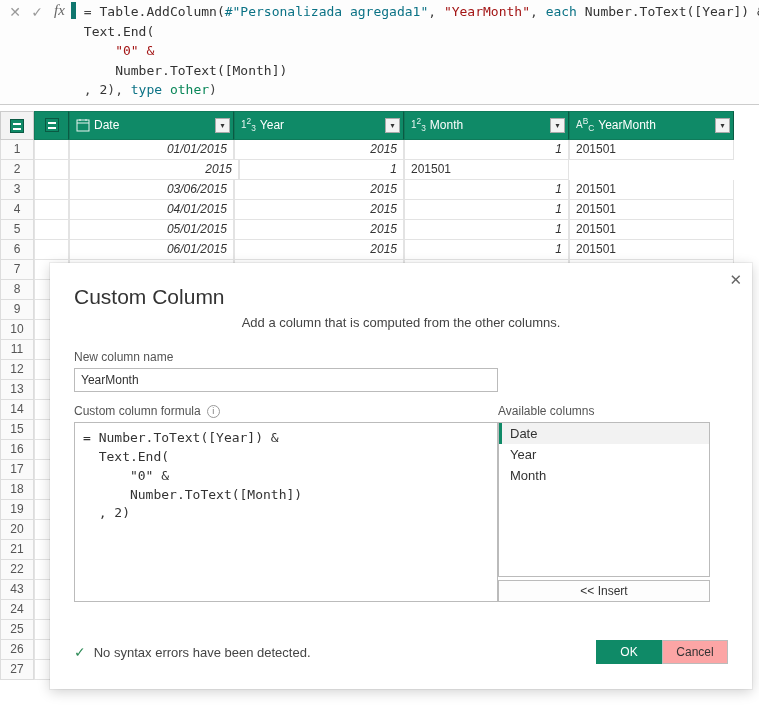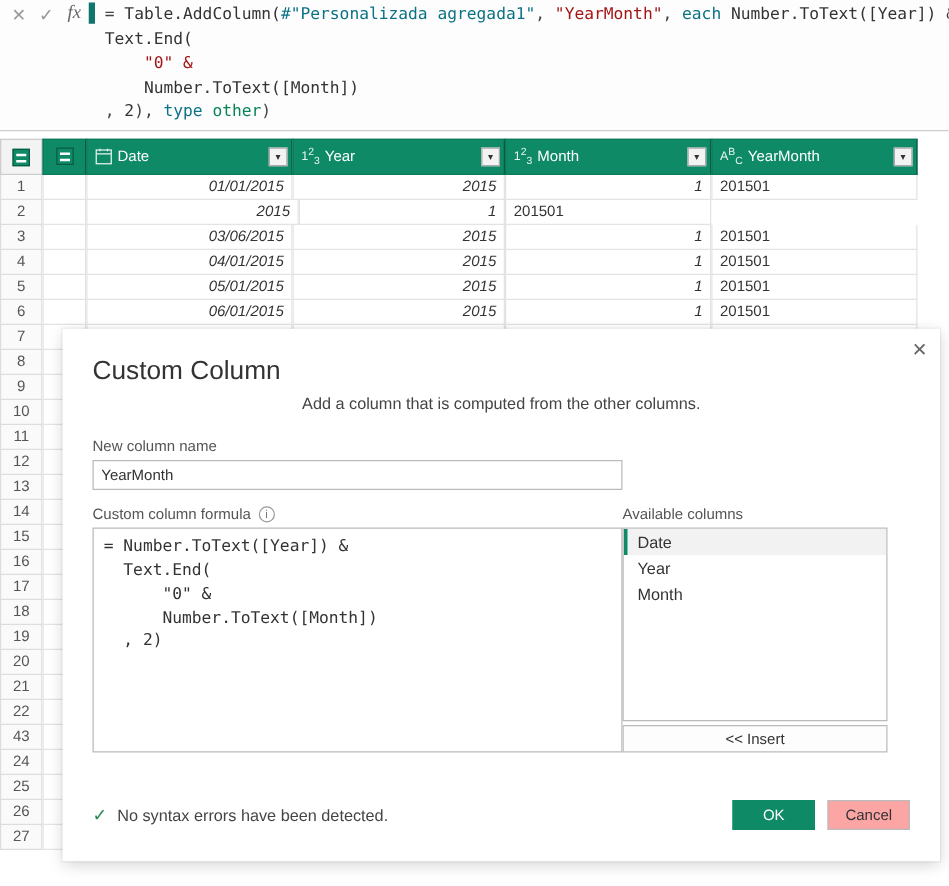--- a/index.html
+++ b/index.html
@@ -52,21 +52,21 @@
   .dlg-right { width: 212px; }
   .formula-box { width: 424px; height: 180px; border: 1px solid #bbb; padding: 6px 8px; font-family: Consolas, monospace; font-size: 13px; line-height: 1.45; white-space: pre; color: #333; overflow: auto; }
   .avail-list { border: 1px solid #bbb; height: 155px; overflow: auto; }
   .avail-item { padding: 3px 8px; border-left: 3px solid transparent; font-size: 13px; color: #333; }
   .avail-item.sel { background: #f2f2f2; border-left-color: #0f8a67; }
   .insert-btn { width: 100%; height: 22px; margin-top: 3px; border: 1px solid #bbb; background: #fdfdfd; font-size: 12px; color: #333; }
   .learn-link { display: inline-block; margin-top: 8px; color: #0f7a8a; font-size: 12px; }
   .dlg-foot { display: flex; align-items: center; justify-content: space-between; margin-top: 38px; }
   .status-ok { display: flex; align-items: center; gap: 8px; font-size: 13px; color: #444; }
   .status-ok .chk { color: #2e8b57; font-size: 14px; }
-  .dlg-btns { display: flex; gap: 10px; }
+  .dlg-btns { display: flex; }
   .btn { min-width: 66px; height: 24px; border: 1px solid #bbb; background: #fca5a5; font-size: 12px; color: #333; padding: 0 12px; }
   .btn.primary { background: #0f8a67; border-color: #0f8a67; color: #fff; }
   .info-i { display: inline-flex; width: 13px; height: 13px; border: 1px solid #999; border-radius: 50%; align-items: center; justify-content: center; font-size: 9px; color: #777; }
 
   .tbl-icon { display:inline-block; width:14px; height:14px; background:#0f8a67; border:1px solid #0a5a43; position: relative; }
   .tbl-icon::before { content:""; position:absolute; left:2px; right:2px; top:3px; height:2px; background:#fff; }
   .tbl-icon::after { content:""; position:absolute; left:2px; right:2px; bottom:2px; height:2px; background:#fff; }
 
   svg.cal { width:14px; height:14px; }
 </style>

